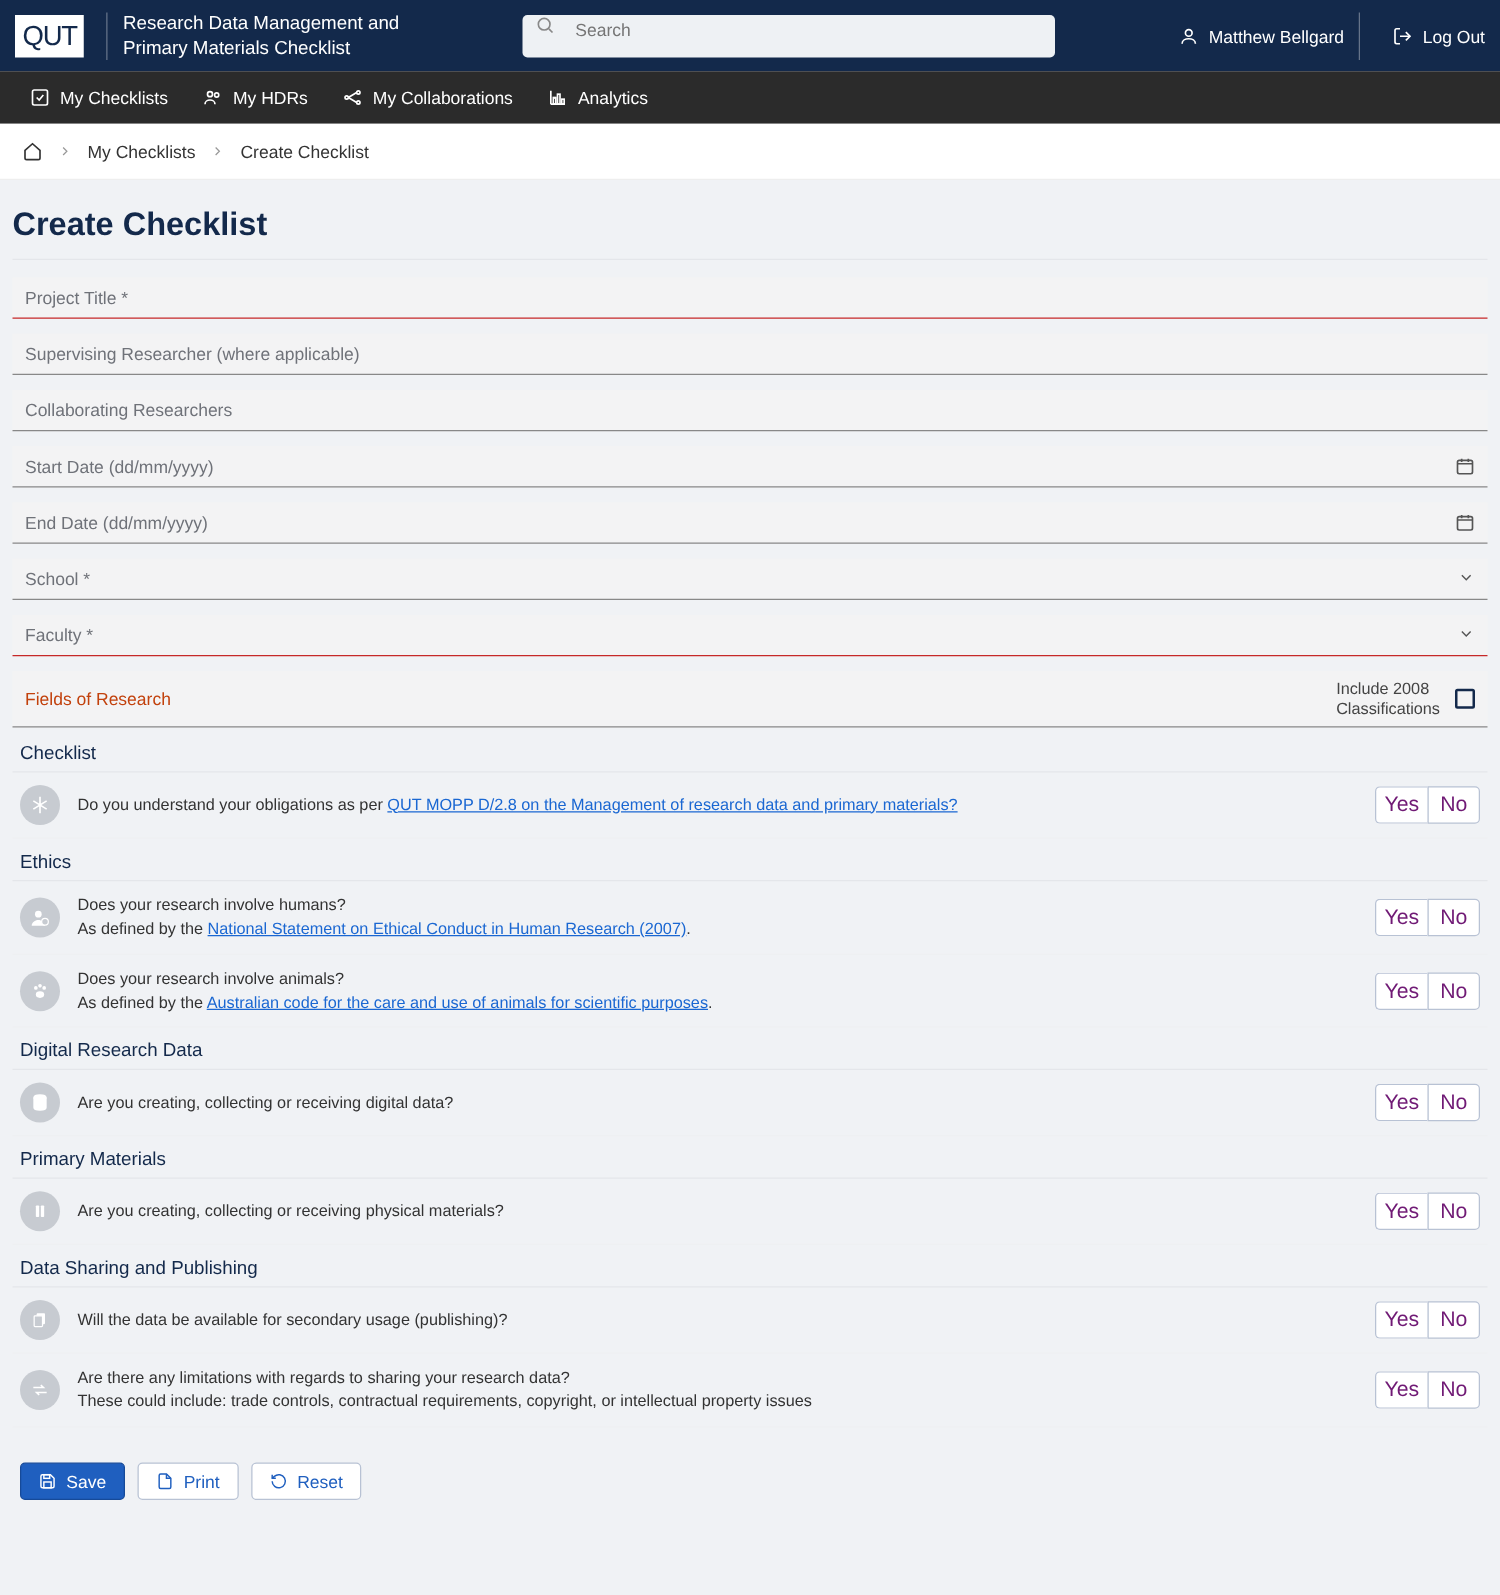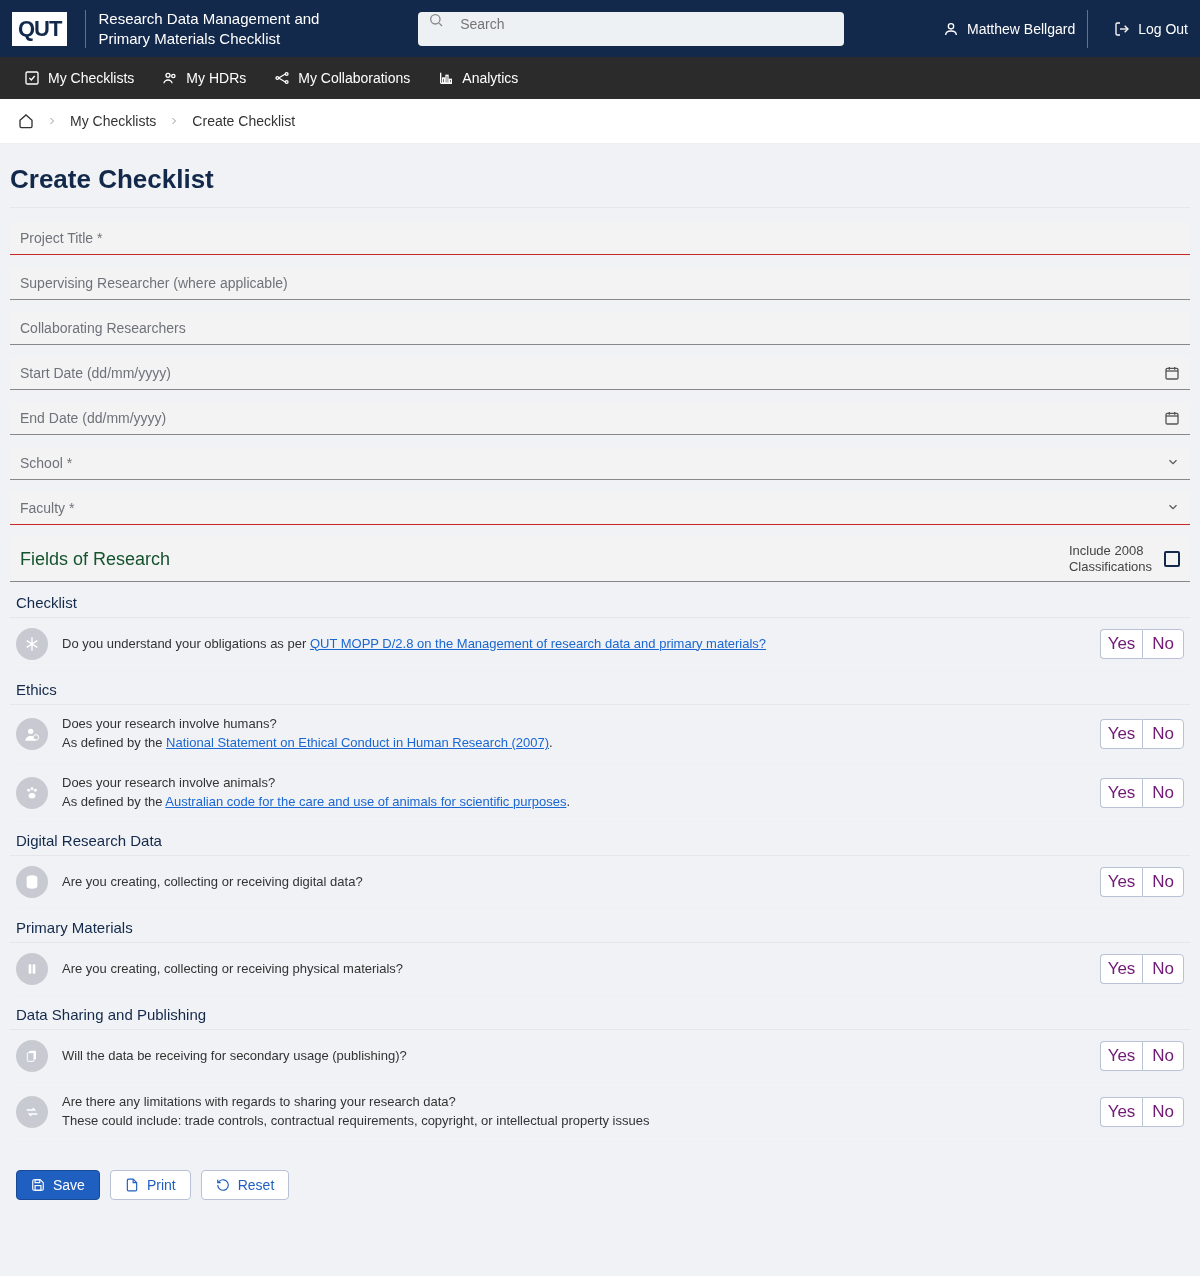--- a/index.html
+++ b/index.html
@@ -1,18 +1,18 @@
 <!DOCTYPE html>
 <html><head>
 <meta charset="utf-8">
 <style>
   html,body{margin:0;padding:0;font-family:"Helvetica Neue",Arial,sans-serif;font-size:14px;color:#333;background:#f0f2f5}
   *{box-sizing:border-box}
   .topbar{background:#13294b;color:#fff;display:flex;align-items:center;height:57px;padding:0 12px}
-  .logo{background:#fff;color:#13294b;font-weight:700;font-size:22px;padding:4px 6px;letter-spacing:-1px;margin-right:6px}
+  .logo{background:#fff;color:#13294b;font-weight:400;font-size:22px;padding:4px 6px;letter-spacing:-1px;margin-right:6px}
   .vline{width:1px;height:38px;background:rgba(255,255,255,.35);margin:0 12px}
   .apptitle{font-size:15px;line-height:1.3;font-weight:500}
   .searchwrap{flex:1;display:flex;justify-content:center;padding:0 40px}
   .searchbox{display:flex;align-items:flex-start;background:#eef1f4;border-radius:4px;width:426px;max-width:100%;height:34px;padding:0 10px}
   .searchbox input{border:0;background:transparent;outline:none;flex:1;font-size:14px;padding:4px 8px;color:#333}
   .user{display:flex;align-items:center;font-size:14px}
   .logout{display:flex;align-items:center;margin-left:14px;font-size:14px}
   svg{display:block}
   .icon{color:currentColor;margin-right:8px}
 
@@ -27,21 +27,21 @@
 
   .page{padding:0 10px 30px 10px}
   h1{font-size:26px;color:#13294b;font-weight:600;margin:4px 0 6px 0}
   .hr{border:0;border-top:1px solid #e4e6ea;margin:12px 0 14px 0}
 
   .field{position:relative;background:#f3f3f4;border:0;border-bottom:1px solid #888;height:33px;display:flex;align-items:center;padding:0 10px;margin-bottom:12px;color:#6f7279;font-size:14px}
   .field.req{border-bottom:1px solid #c62828}
   .field .trail{margin-left:auto;color:#555}
   .field .row{display:flex;align-items:flex-start;width:100%}
   .for-field{background:#f3f3f4;border-bottom:1px solid #888;height:45px;display:flex;align-items:center;padding:0 10px;margin-bottom:12px}
-  .for-field .lbl{color:#14532d;font-size:18px}
+  .for-field .lbl{color:#c2410c;font-size:14px}
   .for-field .right{margin-left:auto;display:flex;align-items:center;gap:12px;font-size:13px;color:#444}
   .chkbox{width:16px;height:16px;border:2px solid #13294b;border-radius:2px}
 
   .sechead{font-size:15px;color:#13294b;font-weight:500;margin:10px 0 4px 0;padding:0 6px}
   .sechr{border:0;border-top:1px solid #e4e6ea;margin:6px 0 0 0}
 
   .q{display:flex;align-items:center;padding:10px 6px;border-bottom:1px solid #eef0f2;gap:14px}
   .qicon{width:32px;height:32px;border-radius:50%;background:#c7cbd1;color:#fff;display:flex;align-items:center;justify-content:center;flex:none}
   .qtext{flex:1;font-size:13px;color:#333;line-height:1.45}
   .qtext a{color:#1a67d2;text-decoration:underline}
@@ -308,21 +308,21 @@
 
   <div class="sechead">Data Sharing and Publishing</div>
   <hr class="sechr">
   <div class="q">
     <div class="qicon">
         <svg width="16" height="16" viewBox="0 0 24 24" fill="#fff">
           <rect x="8" y="4" width="10" height="13" rx="1"></rect>
           <rect x="5" y="7" width="10" height="13" rx="1" fill="#c7cbd1" stroke="#fff" stroke-width="1.5"></rect>
         </svg>
       </div>
-    <div class="qtext"><span>Will the data be receiving for secondary usage (publishing)?</span></div>
+    <div class="qtext"><span>Will the data be available for secondary usage (publishing)?</span></div>
     <div class="yn">
         <button>Yes</button>
         <button>No</button>
       </div>
   </div>
   <div class="q">
     <div class="qicon">
         <svg width="16" height="16" viewBox="0 0 24 24" fill="none" stroke="#fff" stroke-width="2">
           <path d="M4 9h12l-3-3M20 15H8l3 3"></path>
         </svg>

